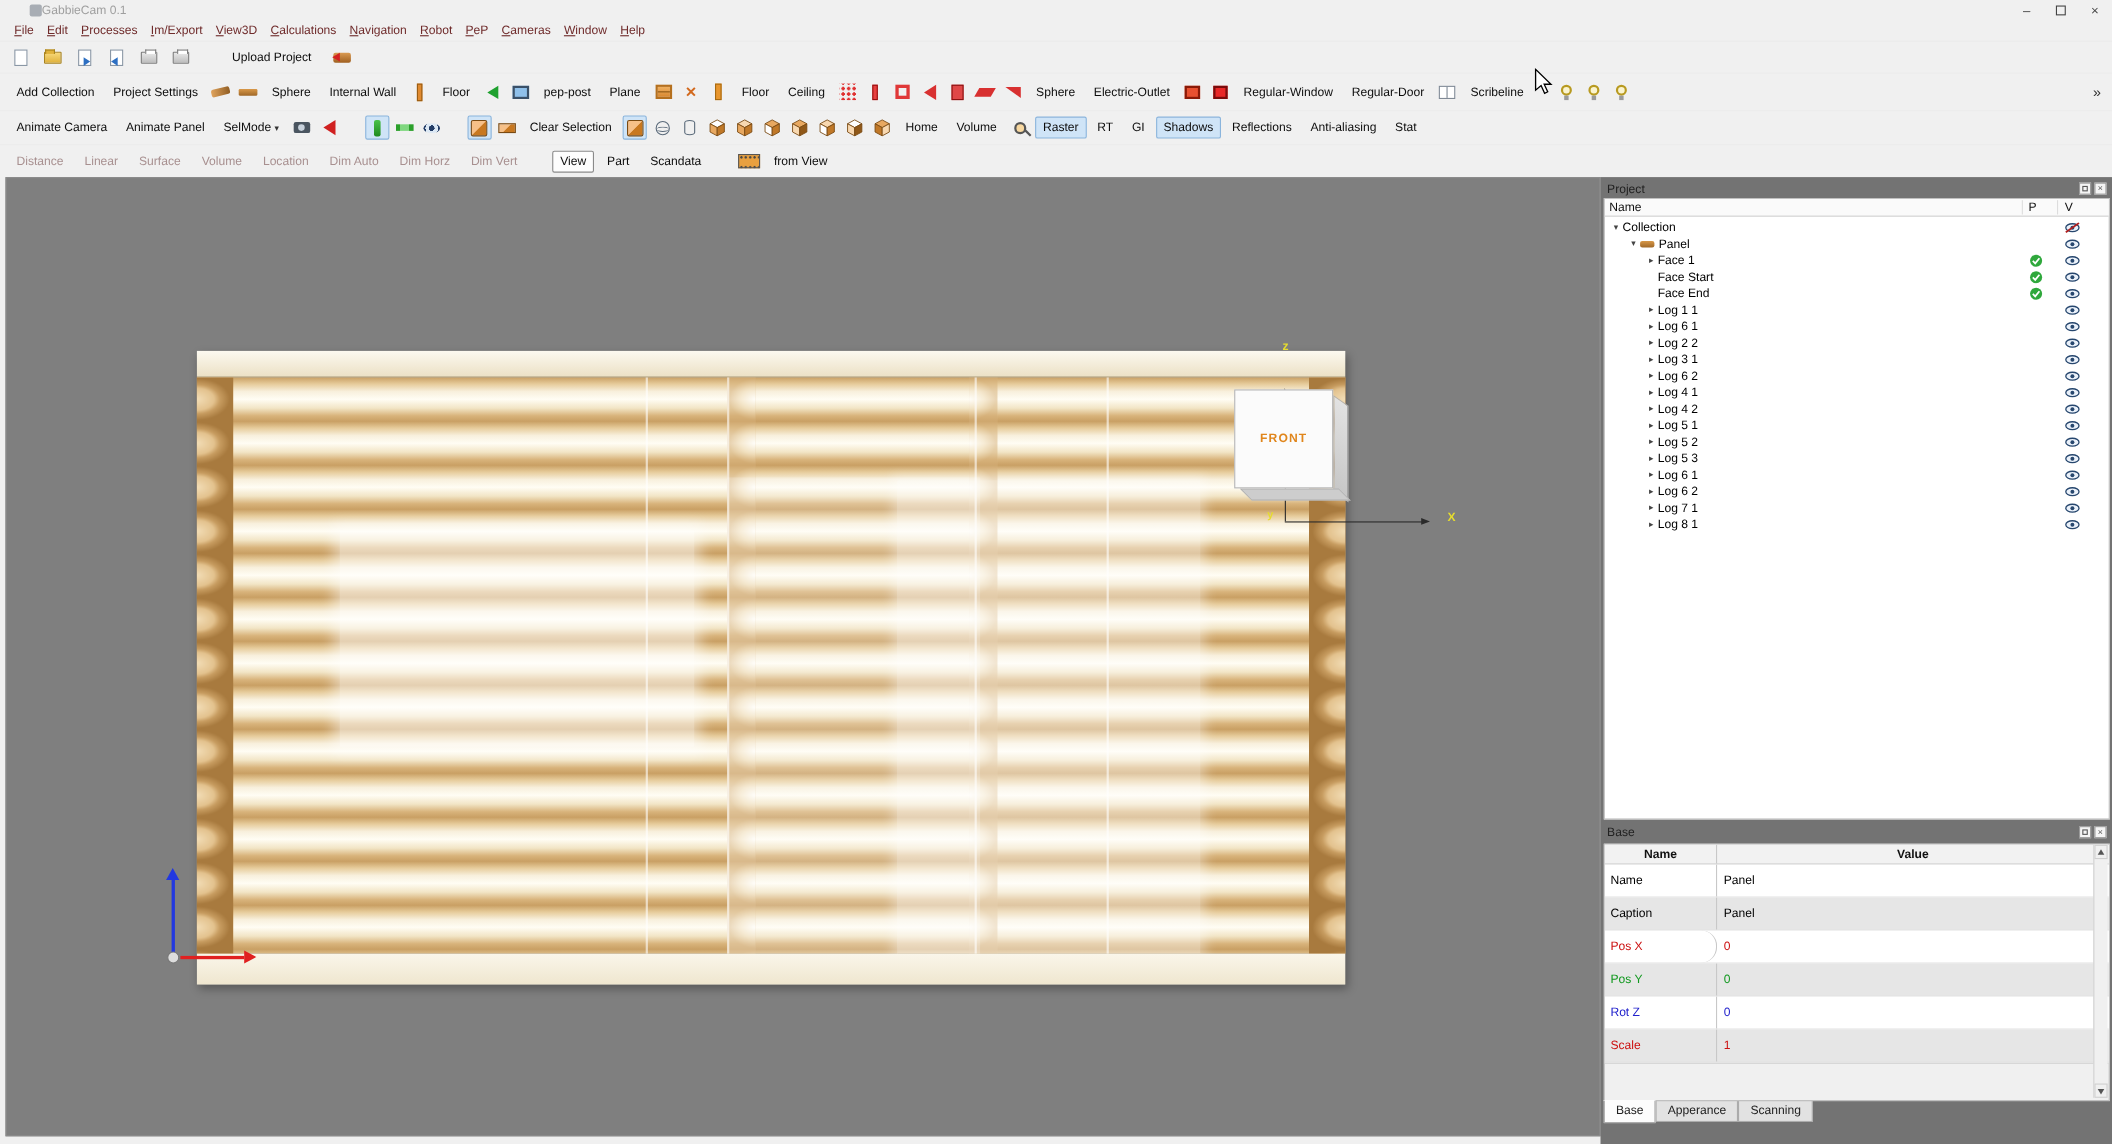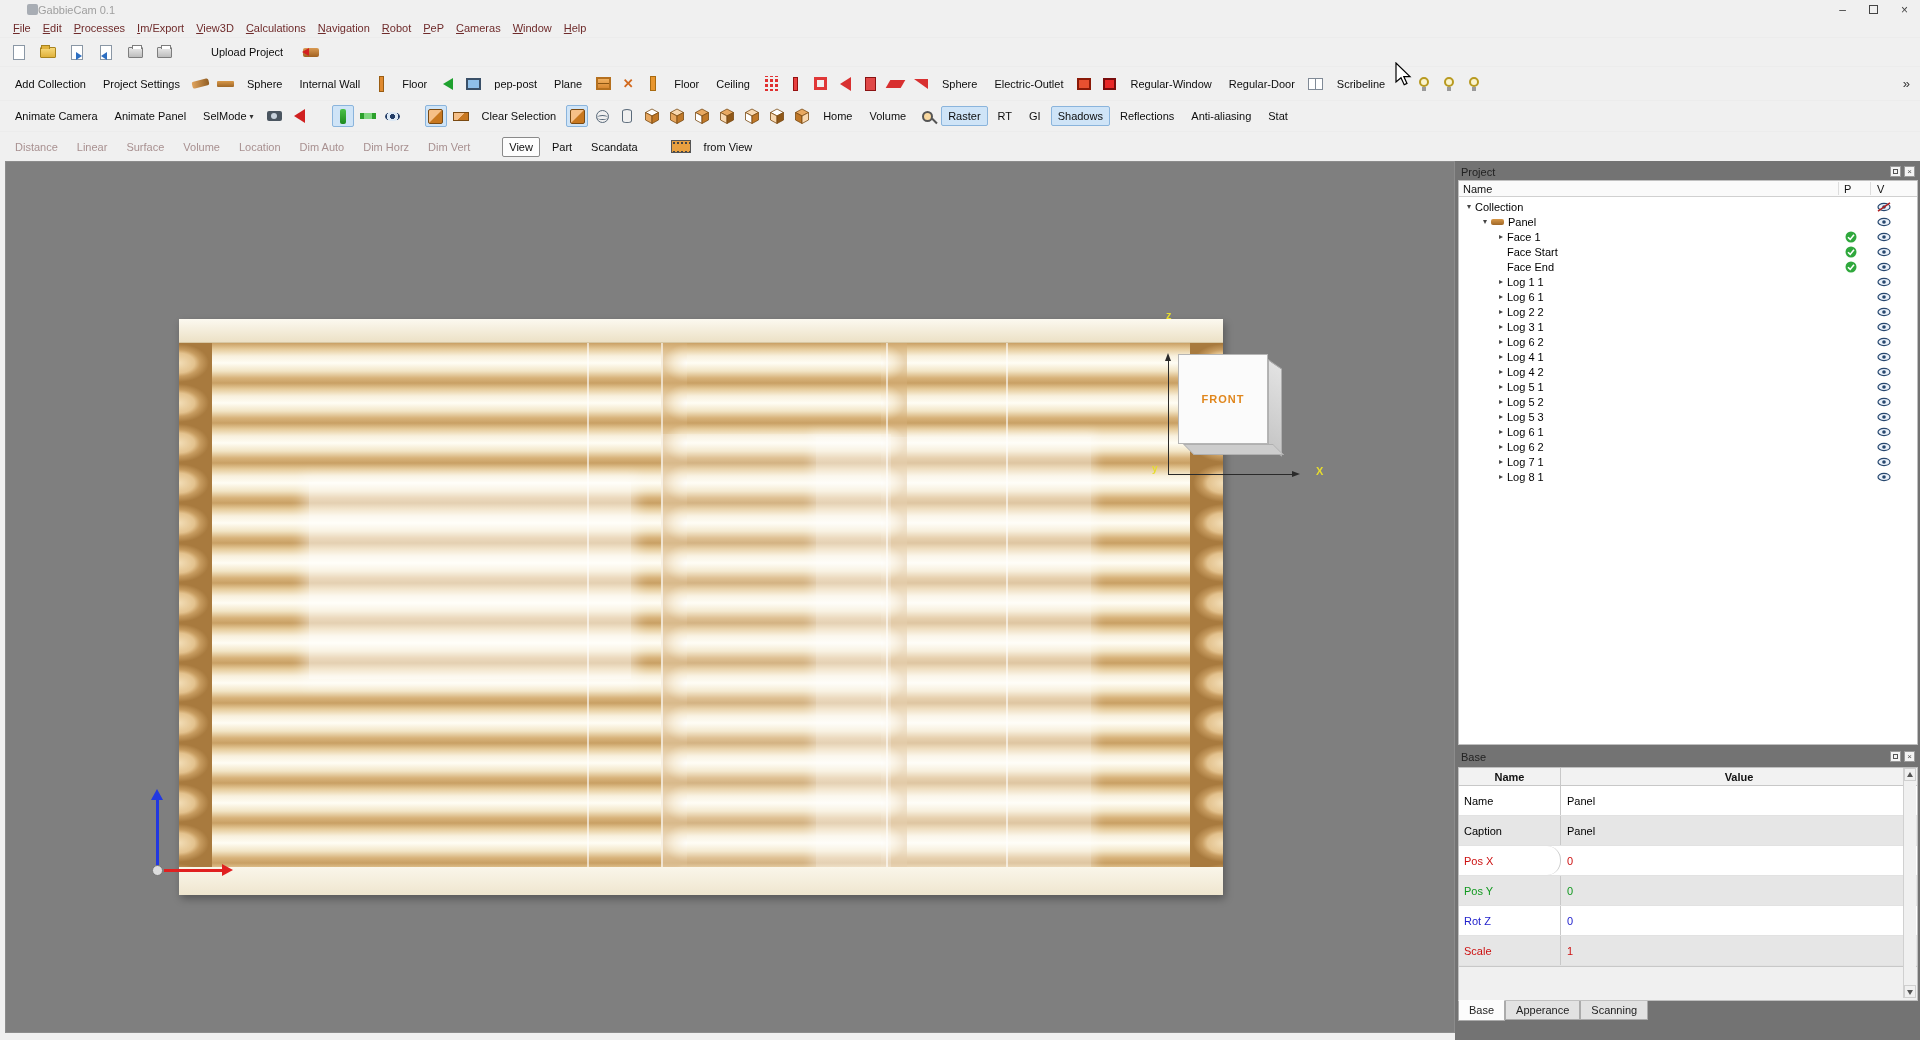--- a/index.html
+++ b/index.html
@@ -116,21 +116,21 @@
 
 
 .ax{position:absolute;color:#e6dc2e;font-weight:bold}
 #axZ{left:1160px;top:147px}
 #axX{left:1310px;top:303px}
 #axY{left:1146px;top:301px;font-size:10px}
 .ax-line-v{position:absolute;left:1162px;top:196px;width:1px;height:116px;background:#2a2a2a}
 .ax-arrow-up{position:absolute;left:1159px;top:188px;width:0;height:0;border:3.5px solid transparent;border-bottom:8px solid #2a2a2a}
 .ax-line-h{position:absolute;left:1162px;top:312px;width:126px;height:1px;background:#2a2a2a}
 .ax-arrow-right{position:absolute;left:1286px;top:309px;width:0;height:0;border:3.5px solid transparent;border-left:8px solid #2a2a2a}
-.vc{position:absolute;left:1172px;top:190px;width:112px;height:108px}
+.vc{position:absolute;left:1116px;top:190px;width:112px;height:108px}
 .vc-right{position:absolute;left:90px;top:7px;width:14px;height:88px;background:linear-gradient(#e2e2e2,#c6c6c6);border:1px solid #b0b0b0;transform:skewY(35deg);transform-origin:left top}
 .vc-bottom{position:absolute;left:5px;top:92px;width:90px;height:11px;background:#cdcdcd;border:1px solid #b0b0b0;transform:skewX(45deg);transform-origin:left top}
 .vc-face{position:absolute;left:0;top:2px;width:90px;height:90px;background:#fbfbfb;border:1px solid #b5b5b5;display:flex;align-items:center;justify-content:center;color:#e0861c;font-weight:600;letter-spacing:1px}
 
 
 .rightpane{position:absolute;left:1455px;top:0;width:465px;height:879px;background:#737373}
 .panel{position:absolute;left:3px;width:460px}
 #projectPanel{top:2px;height:582px}
 #basePanel{top:587px;height:253px}
 .phead{height:17px;display:flex;align-items:center;padding-left:3px;color:#222}

